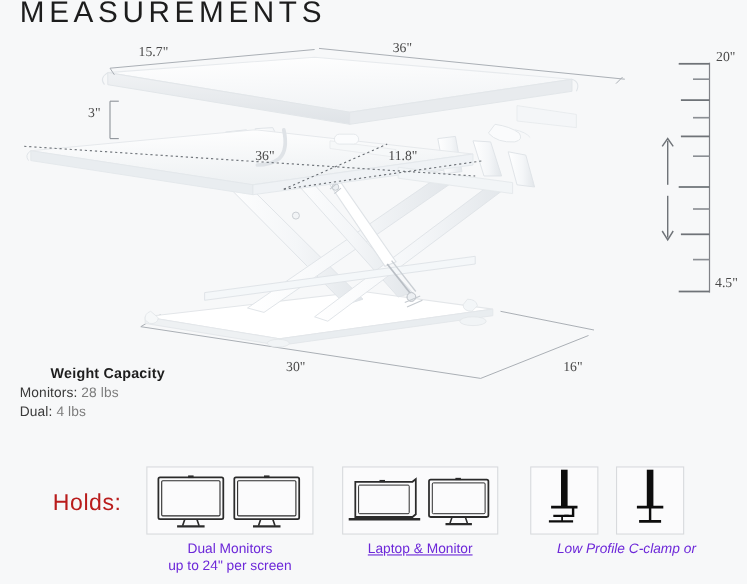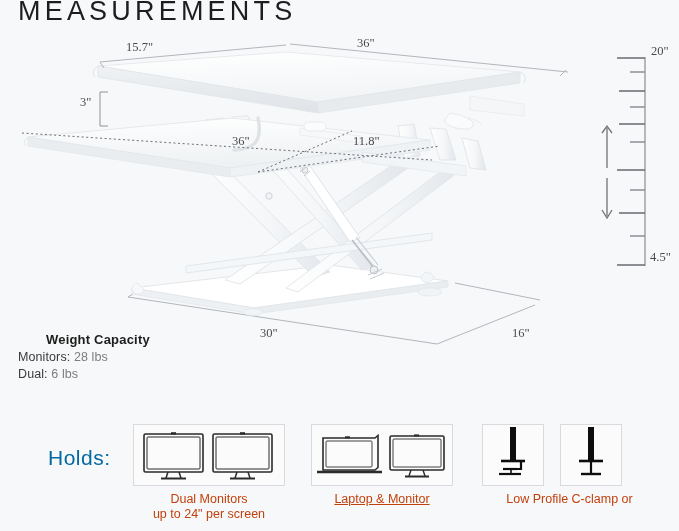--- a/index.html
+++ b/index.html
@@ -29,33 +29,33 @@
     white-space:nowrap;
   }
 
   .weight-block{position:absolute;left:18px;top:332px;}
   .weight-title{font-size:13px;font-weight:700;color:#1d1d1d;letter-spacing:.2px;margin-left:28px;}
   .weight-row{font-size:12.5px;color:#3a3a3a;margin-top:3px;letter-spacing:.1px;}
   .weight-row .val{color:#7c7c7c;}
 
   .holds-label{
     position:absolute;left:48px;top:446px;
-    font-size:21px;color:#0369a1;letter-spacing:.5px;
+    font-size:21px;color:#b91c1c;letter-spacing:.5px;
   }
 
   .panel{
     position:absolute;
     border:1px solid #d8dadd;
     background:#fbfbfc;
     box-sizing:border-box;
   }
   .panel-caption{
     position:absolute;
     text-align:center;
-    font-size:12.5px;color:#c2410c;
+    font-size:12.5px;color:#6d28d9;
     line-height:15px;
     white-space:nowrap;
   }
 </style>
 </head>
 <body>
 
 <div id="stage">
 
   <div class="page-title">MEASUREMENTS</div>
@@ -228,21 +228,21 @@
   <div class="dim-label" style="left:650px;top:250px;">4.5"</div>
 
   <div class="weight-block">
     <div class="weight-title">Weight Capacity</div>
     <div class="weight-row">
       <span>Monitors:</span>
       <span class="val">28 lbs</span>
     </div>
     <div class="weight-row">
       <span>Dual:</span>
-      <span class="val">6 lbs</span>
+      <span class="val">4 lbs</span>
     </div>
   </div>
 
   <div class="holds-label">Holds:</div>
 
   <div class="panel" style="left:133px;top:424px;width:152px;height:62px;">
     <svg width="150" height="60" viewBox="0 0 150 60" xmlns="http://www.w3.org/2000/svg">
       <g fill="none" stroke="#2b2b2b">
         <rect x="10" y="9" width="59" height="38" rx="1.5" stroke-width="1.6"></rect>
         <rect x="13" y="12" width="53" height="32" rx="1" stroke-width="1"></rect>
@@ -303,17 +303,17 @@
     <svg width="60" height="60" viewBox="0 0 60 60" xmlns="http://www.w3.org/2000/svg">
       <g stroke="#0d0d0d" fill="none">
         <rect x="27" y="2" width="6" height="34" fill="#0d0d0d" stroke="none"></rect>
         <line x1="18" y1="36" x2="42" y2="36" stroke-width="2.6"></line>
         <line x1="30" y1="36" x2="30" y2="49" stroke-width="2.2"></line>
         <line x1="20" y1="49" x2="40" y2="49" stroke-width="2.4"></line>
       </g>
     </svg>
   </div>
 
-  <div class="panel-caption" style="left:460px;top:492px;width:219px;">
+  <div class="panel-caption" style="left:460px;top:492px;width:219px;font-style:italic;">
     <div>Low Profile C-clamp or</div>
   </div>
 
 </div>
 
 </body></html>

